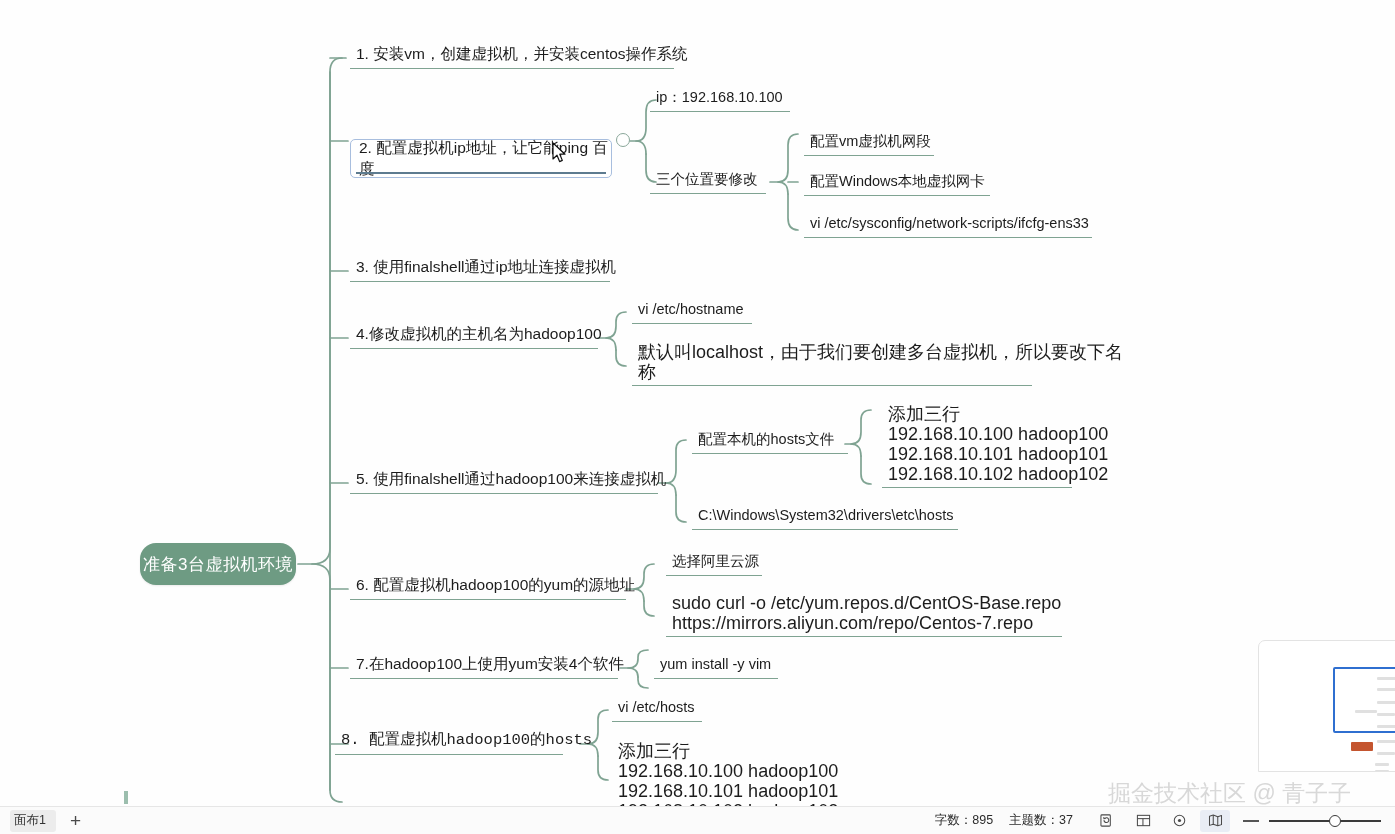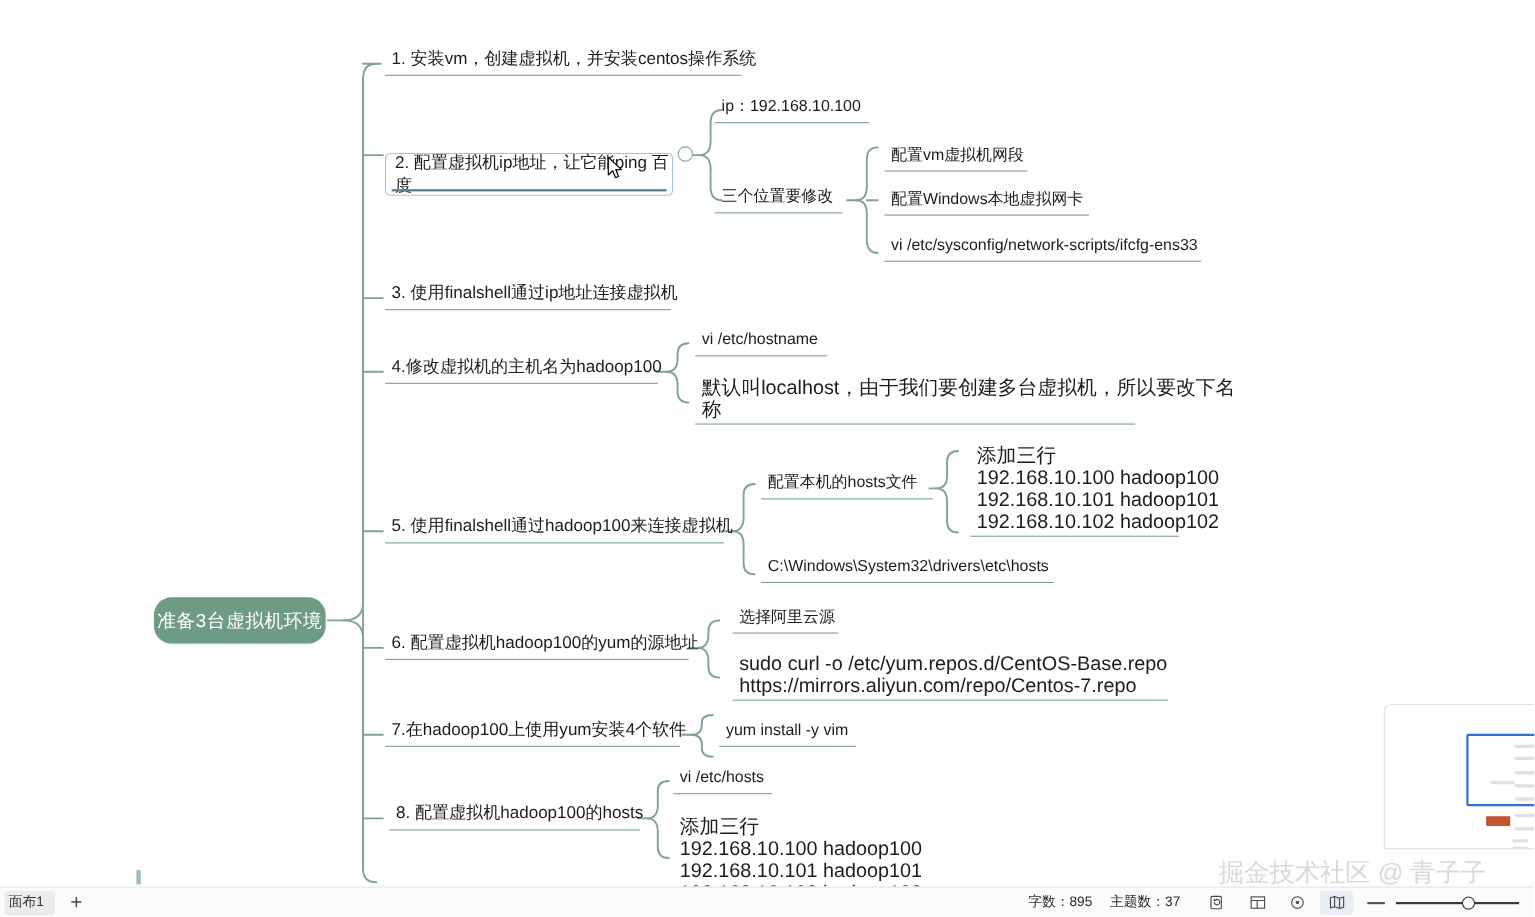--- a/index.html
+++ b/index.html
@@ -146,21 +146,21 @@
   #bottombar {
     position: absolute;
     left: 0; bottom: 0;
     width: 1395px; height: 28px;
     background: #fbfbfb;
     border-top: 1px solid #e6e6e6;
     display: flex;
     align-items: center;
   }
   #tab-canvas {
-    margin-left: 4px;
+    margin-left: 10px;
     height: 22px;
     padding: 0 10px 0 4px;
     background: #ececec;
     border-radius: 3px;
     font-size: 12.5px;
     color: #333;
     display: flex; align-items: center;
   }
   #add-tab {
     margin-left: 14px;
@@ -317,21 +317,21 @@
 
     <div class="node lvl2" style="left:666px; top:550px; width:96px;">选择阿里云源</div>
 
     <div class="block" style="left:666px; top:591px; width:396px;">sudo curl -o /etc/yum.repos.d/CentOS-Base.repo
 https://mirrors.aliyun.com/repo/Centos-7.repo</div>
 
     <div class="node lvl1" style="left:350px; top:652px; width:268px;">7.在hadoop100上使用yum安装4个软件</div>
 
     <div class="node lvl2" style="left:654px; top:653px; width:124px;">yum install -y vim</div>
 
-    <div class="node lvl1" style="left:354px; top:728px; width:228px;">8. 配置虚拟机hadoop100的hosts</div>
+    <div class="node lvl1" style="left:335px; top:728px; width:228px;font-family:Liberation Mono, monospace;">8. 配置虚拟机hadoop100的hosts</div>
 
     <div class="node lvl2" style="left:612px; top:696px; width:90px;">vi /etc/hosts</div>
 
     <div class="block nb" style="left:612px; top:739px; width:200px; border-bottom:none;">添加三行
 192.168.10.100 hadoop100
 192.168.10.101 hadoop101
 192.168.10.102 hadoop102</div>
 
     <svg id="cursor" viewBox="0 0 16 22" xmlns="http://www.w3.org/2000/svg">
       <path d="M1 1 L1 17 L5 13.2 L7.6 19.6 L10.3 18.4 L7.8 12.2 L13 12.2 Z" fill="#ffffff" stroke="#111111" stroke-width="1.2" stroke-linejoin="round"></path>

